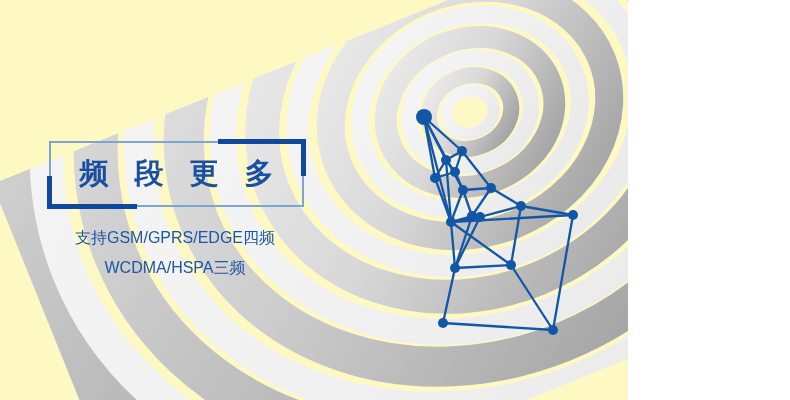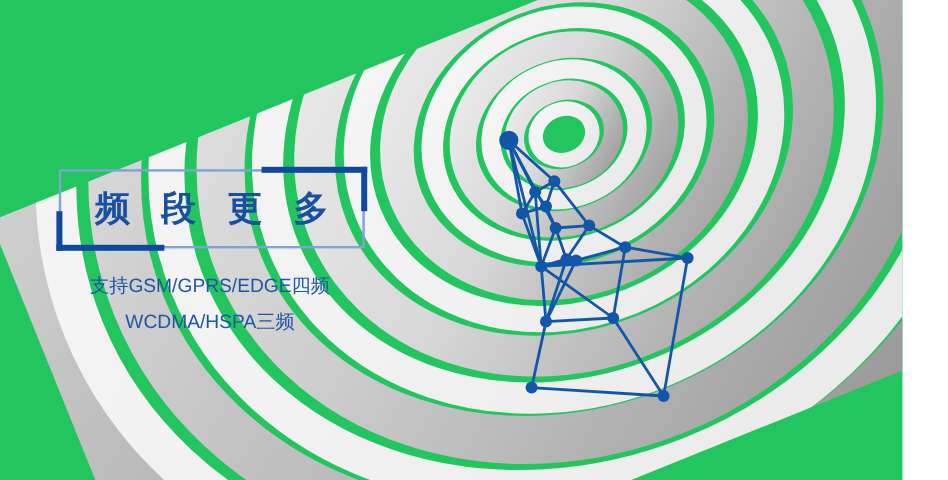--- a/index.html
+++ b/index.html
@@ -7,24 +7,24 @@
     margin: 0;
     padding: 0;
     background: #ffffff;
   }
   body {
     font-family: "Liberation Sans", "DejaVu Sans", sans-serif;
   }
 
   #banner {
     position: relative;
-    width: 752px;
+    width: 628px;
     height: 400px;
     overflow: hidden;
-    background: #22c55e;
+    background: #fef9c3;
   }
 
   
   #waves {
     position: absolute;
     left: 0; top: 0;
     width: 790px;
     height: 400px;
     display: block;
   }

